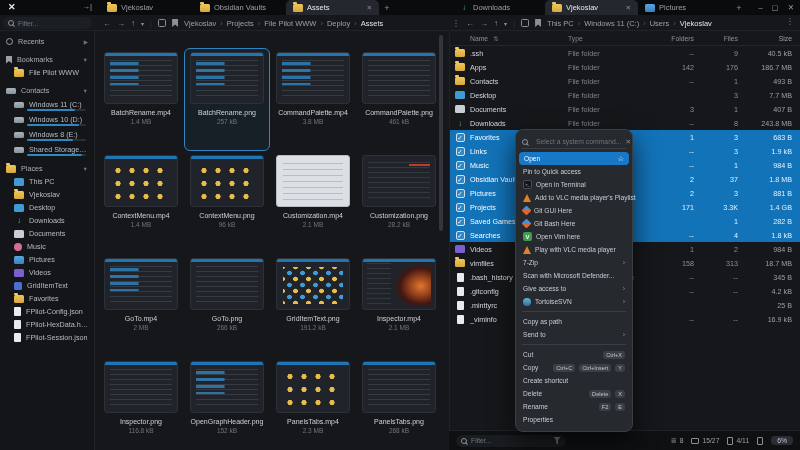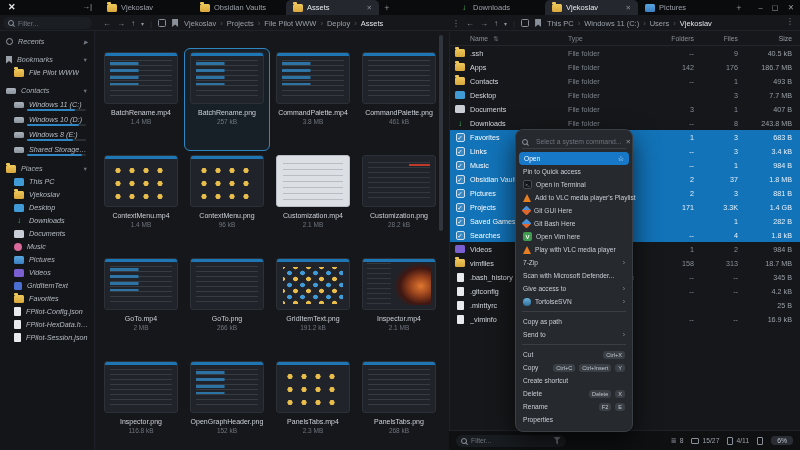--- a/index.html
+++ b/index.html
@@ -48,21 +48,21 @@
   .ri.image{background:linear-gradient(#58a6e0,#3b7fc0);}
   .mag{width:6px;height:6px;border:1px solid #8a9099;border-radius:50%;position:relative;flex:none;}
   .mag::after{content:"";position:absolute;width:3px;height:1px;background:#8a9099;right:-2px;bottom:-1px;transform:rotate(45deg);}
   .boxic{width:8px;height:8px;border:1px solid #8a9099;border-radius:1.5px;}
   .funnel{width:8px;height:8px;background:#6f757e;clip-path:polygon(0 0,100% 0,62% 45%,62% 100%,40% 82%,40% 45%);}
   .fold-sm{width:8px;height:6px;border:1px solid #8a9099;border-radius:1px;}
   .file-sm{width:6px;height:8px;border:1px solid #8a9099;border-radius:1px;}
 
   
   #sidebar{position:absolute;top:31px;left:0;width:95px;bottom:0;background:#131518;border-right:1px solid #1f2228;padding-top:4px;font-size:7.2px;overflow:hidden;}
-  .side-sec{margin-bottom:5px;font-style:italic;}
+  .side-sec{margin-bottom:5px;}
   .side-header{display:flex;align-items:center;gap:5px;padding:2px 6px;color:#aab0b8;height:13px;}
   .side-header .chev{margin-left:auto;color:#6f757e;font-size:5.5px;}
   .side-item{display:flex;align-items:center;gap:5px;padding:0 6px 0 14px;color:#b6bcc4;position:relative;height:13px;}
   .side-item.withbar{height:15px;}
   .side-item .bar{position:absolute;left:27px;right:8px;bottom:1px;height:2px;background:#2a2e35;border-radius:1px;}
   .side-item .bar i{display:block;height:100%;background:#2f86c2;border-radius:1px;}
   .side-item .slabel{white-space:nowrap;overflow:hidden;text-overflow:ellipsis;}
 
   
   #center{position:absolute;left:96px;top:32px;width:348px;bottom:0;background:#15171a;}
@@ -506,21 +506,21 @@
           <span class="c-size">683 B</span>
         </div>
         <div class="row sel">
           <span class="c-icon">
             <span class="cb">✓</span>
           </span>
           <span class="c-name">Links</span>
           <span class="c-type">File folder</span>
           <span class="c-fold">--</span>
           <span class="c-files">3</span>
-          <span class="c-size">3.4 kB</span>
+          <span class="c-size">1.9 kB</span>
         </div>
         <div class="row sel">
           <span class="c-icon">
             <span class="cb">✓</span>
           </span>
           <span class="c-name">Music</span>
           <span class="c-type">File folder</span>
           <span class="c-fold">--</span>
           <span class="c-files">1</span>
           <span class="c-size">984 B</span>

